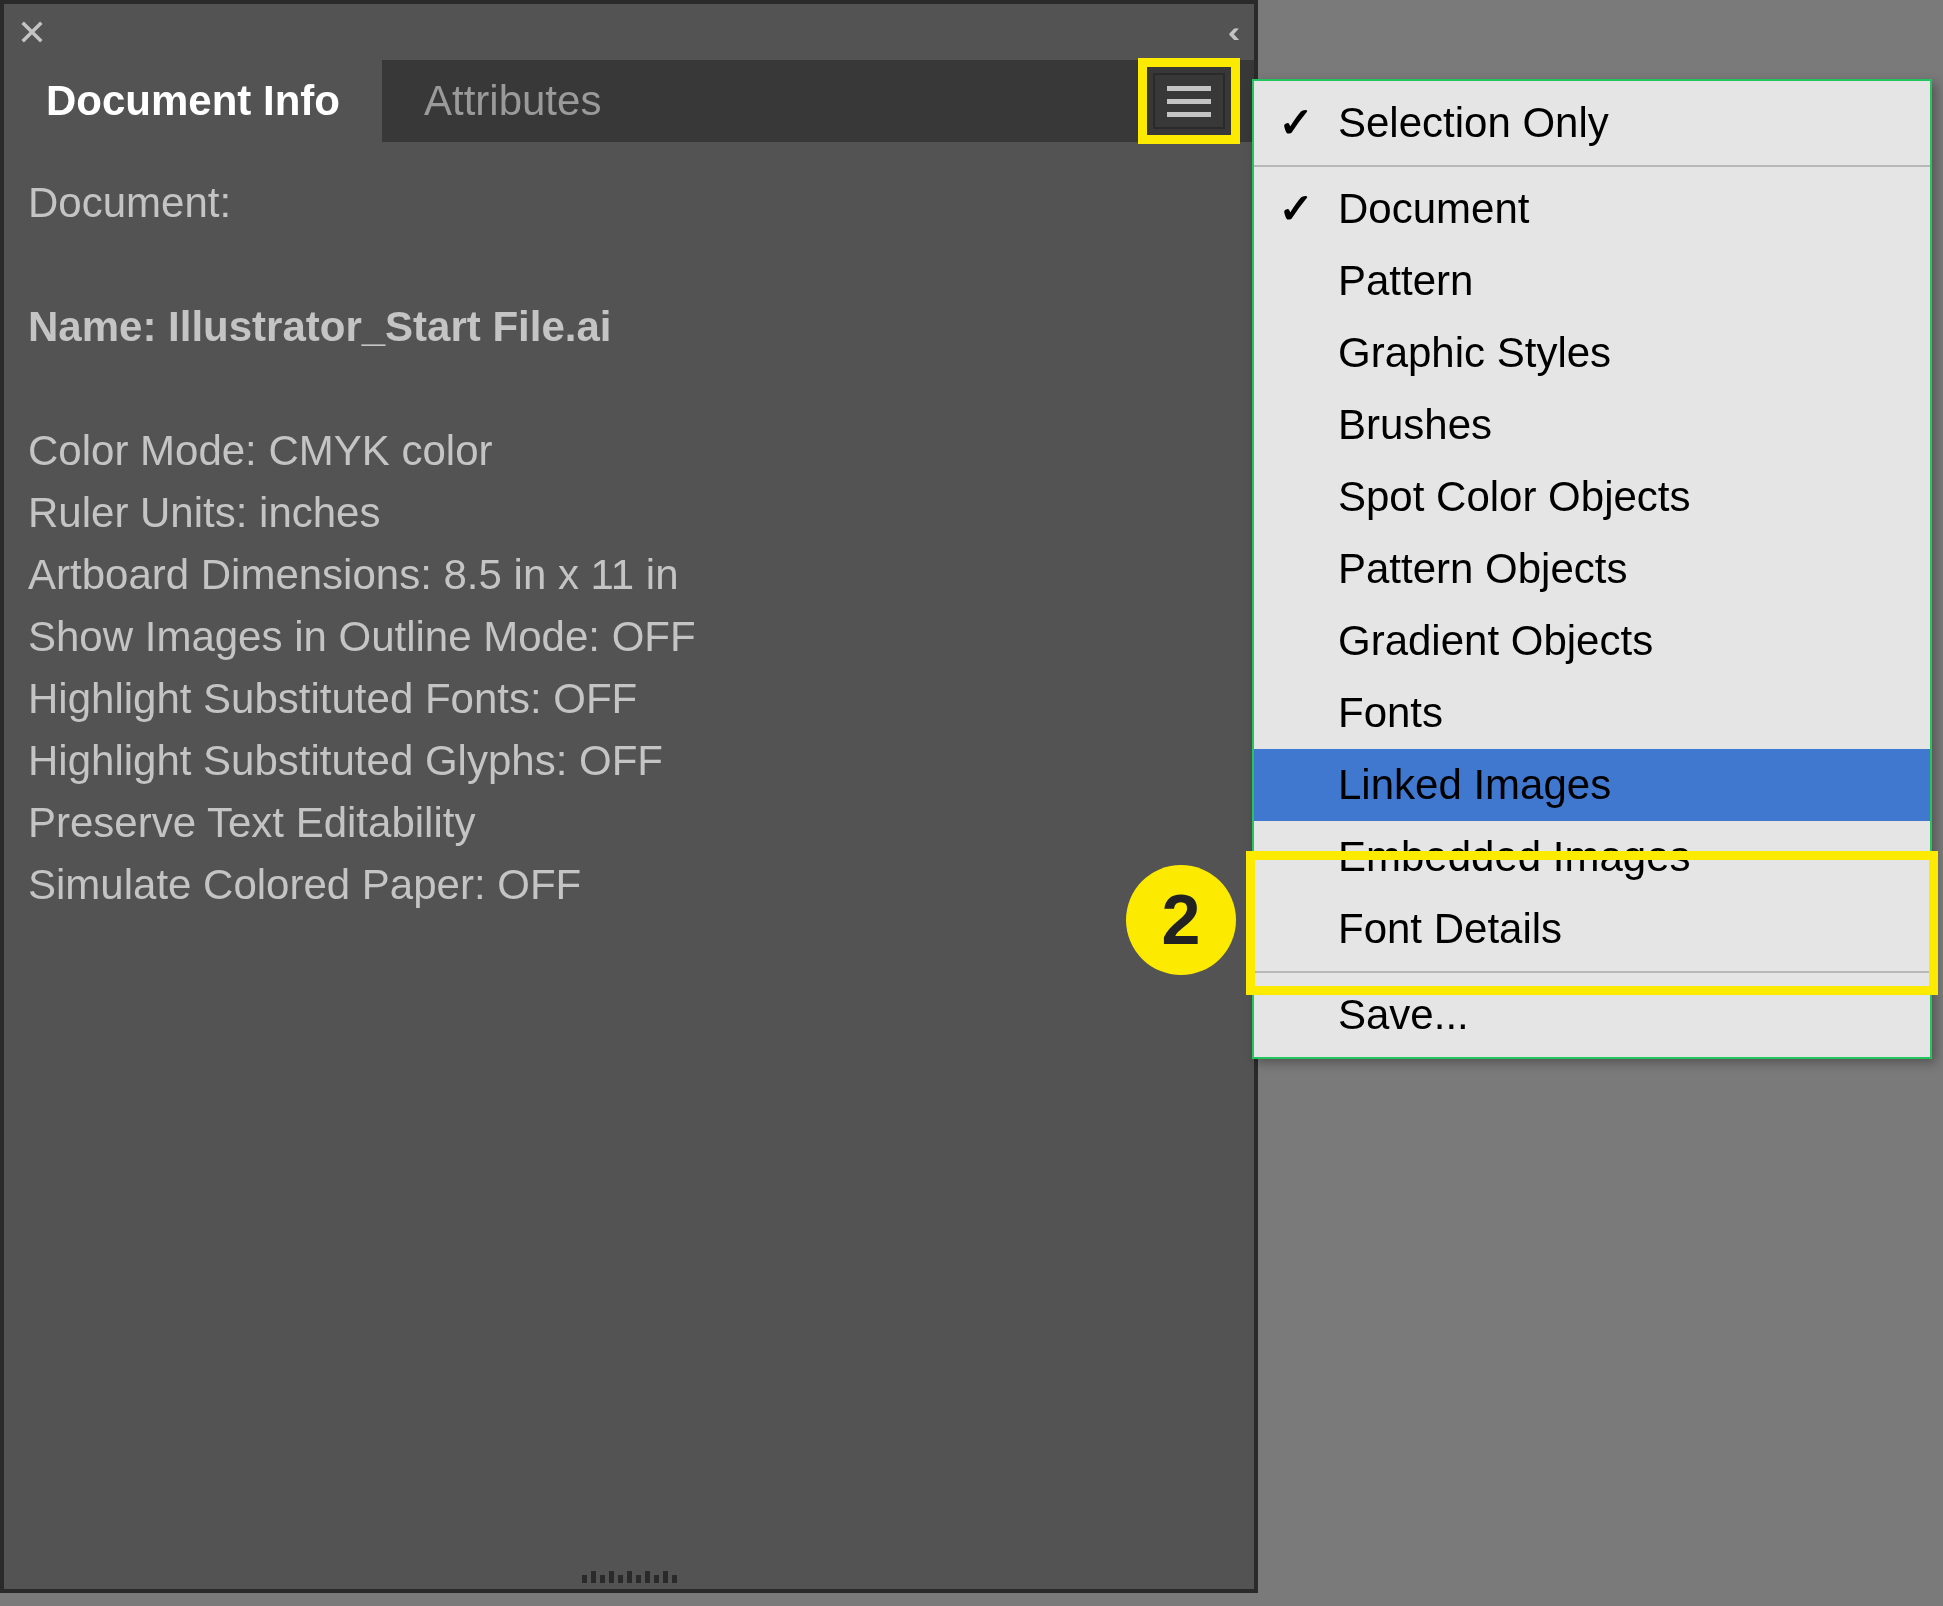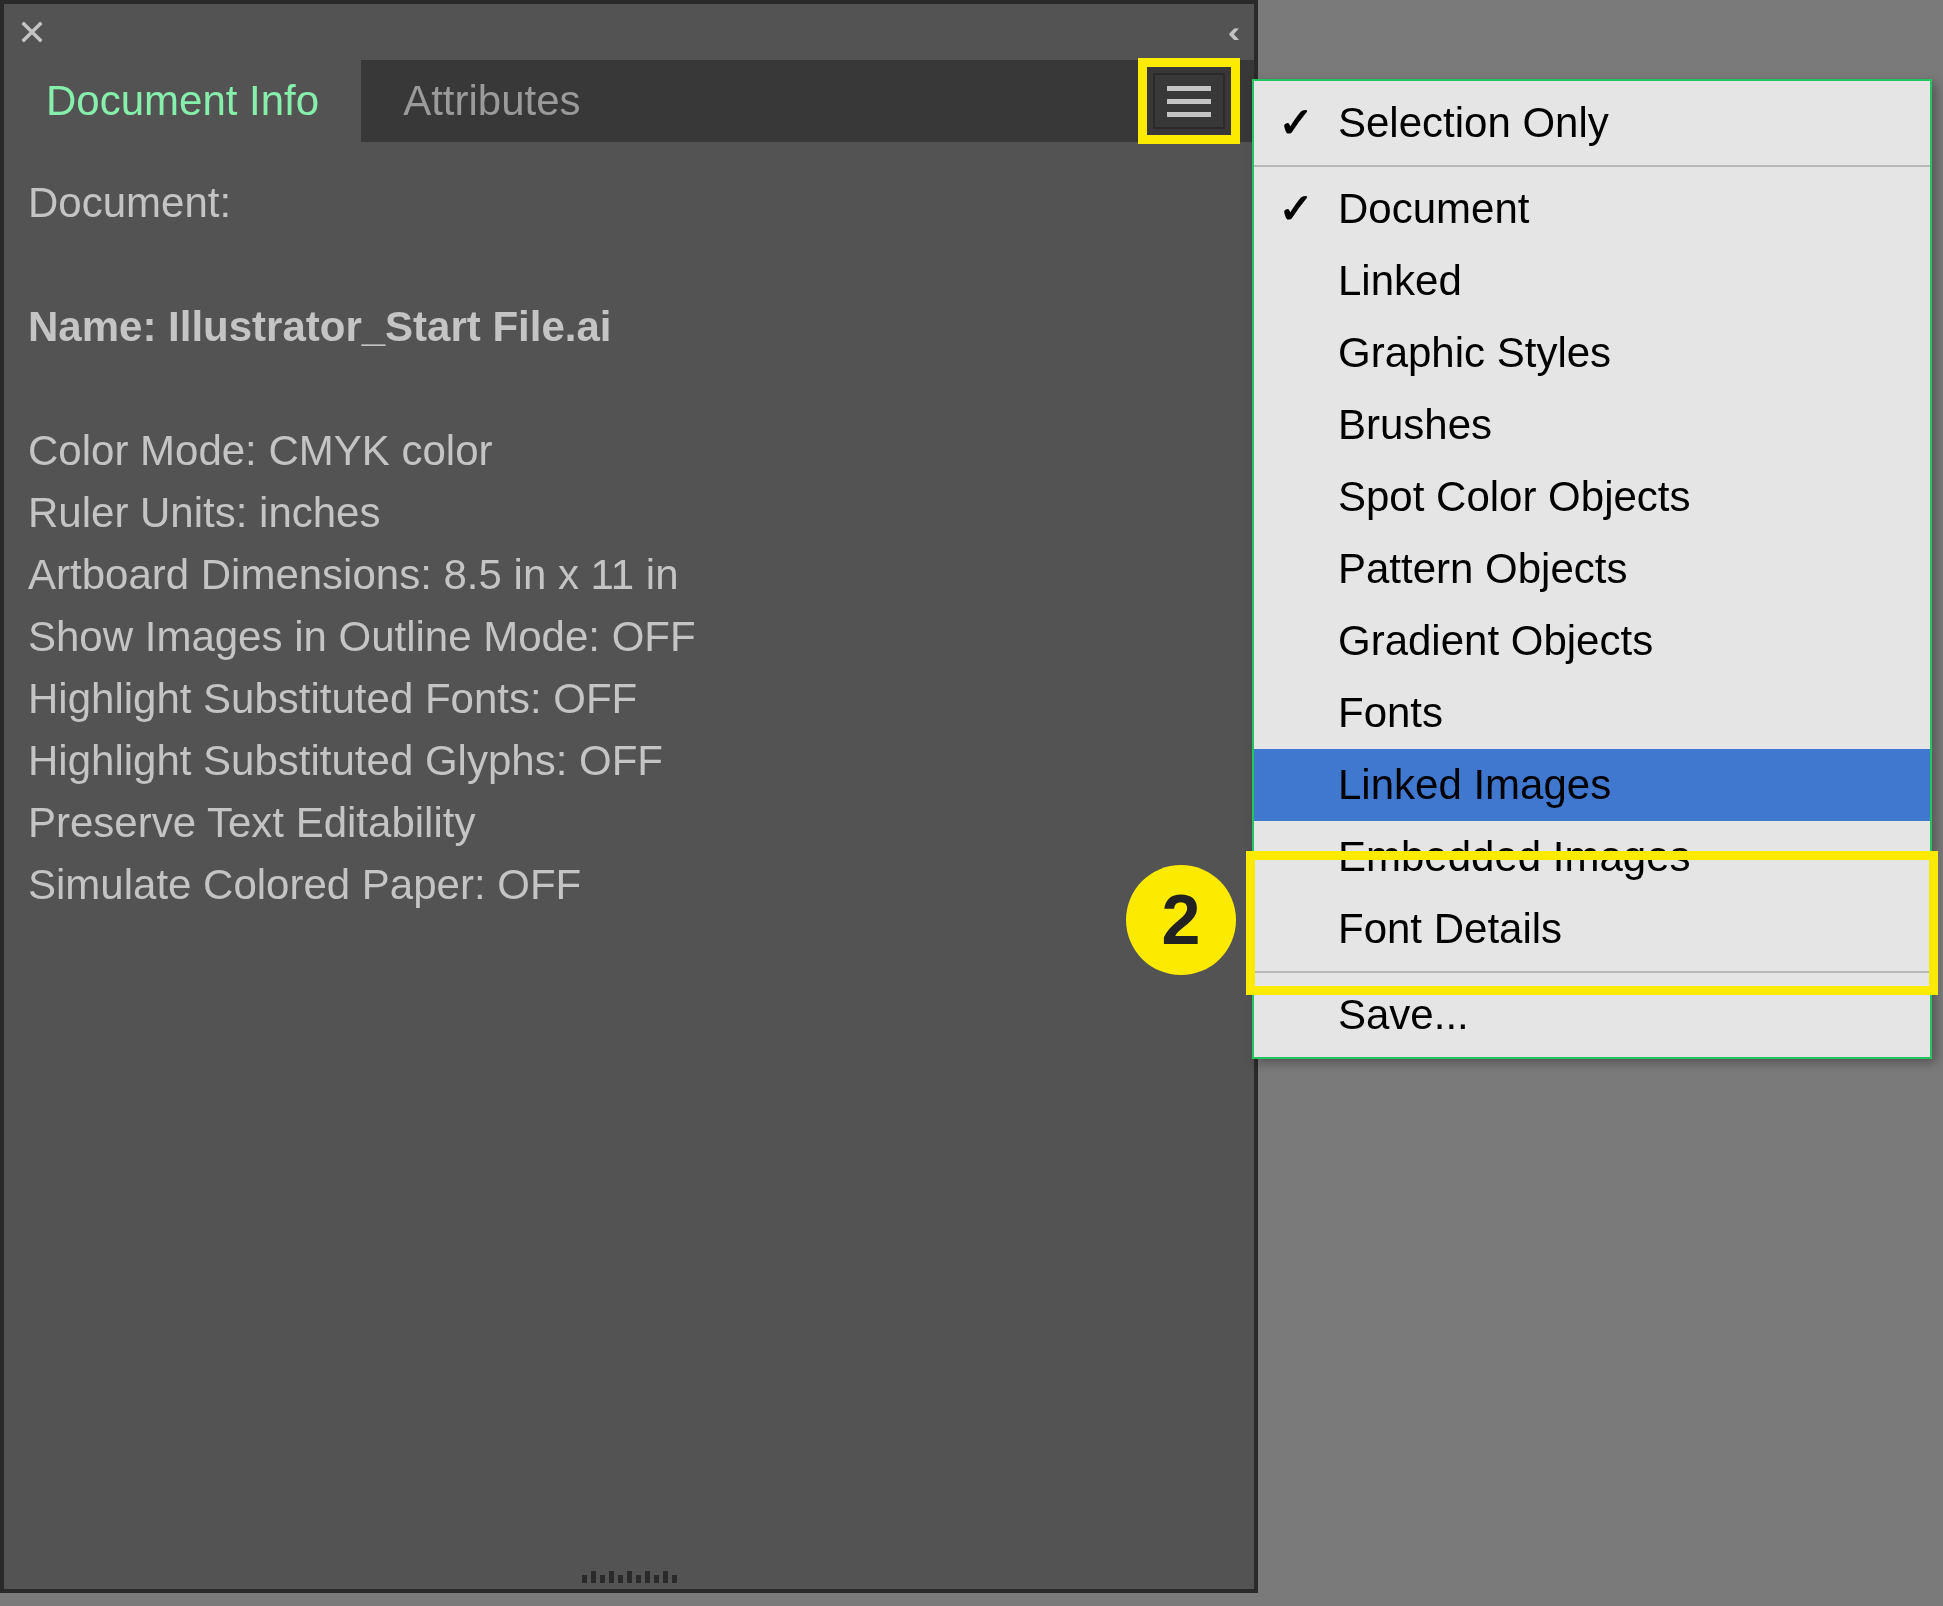--- a/index.html
+++ b/index.html
@@ -68,22 +68,22 @@
       display: flex;
       align-items: center;
       padding: 0 42px;
       font-size: 42px;
       color: #9a9a9a;
       cursor: pointer;
       background: #383838;
     }
     .tab.active {
       background: #535353;
-      color: #86efac;
-      font-weight: 400;
+      color: #ffffff;
+      font-weight: 700;
     }
     .tab-spacer {
       flex: 1;
       background: #383838;
     }
     .hamburger-wrapper {
       display: flex;
       align-items: center;
       padding-right: 14px;
       background: #383838;
@@ -289,21 +289,21 @@
     </div>
   </div>
   <div class="flyout-divider"></div>
   <div class="flyout-section">
     <div class="flyout-item">
       <span class="check-col checked"></span>
       <span>Document</span>
     </div>
     <div class="flyout-item">
       <span class="check-col"></span>
-      <span>Linked</span>
+      <span>Pattern</span>
     </div>
     <div class="flyout-item">
       <span class="check-col"></span>
       <span>Graphic Styles</span>
     </div>
     <div class="flyout-item">
       <span class="check-col"></span>
       <span>Brushes</span>
     </div>
     <div class="flyout-item">

